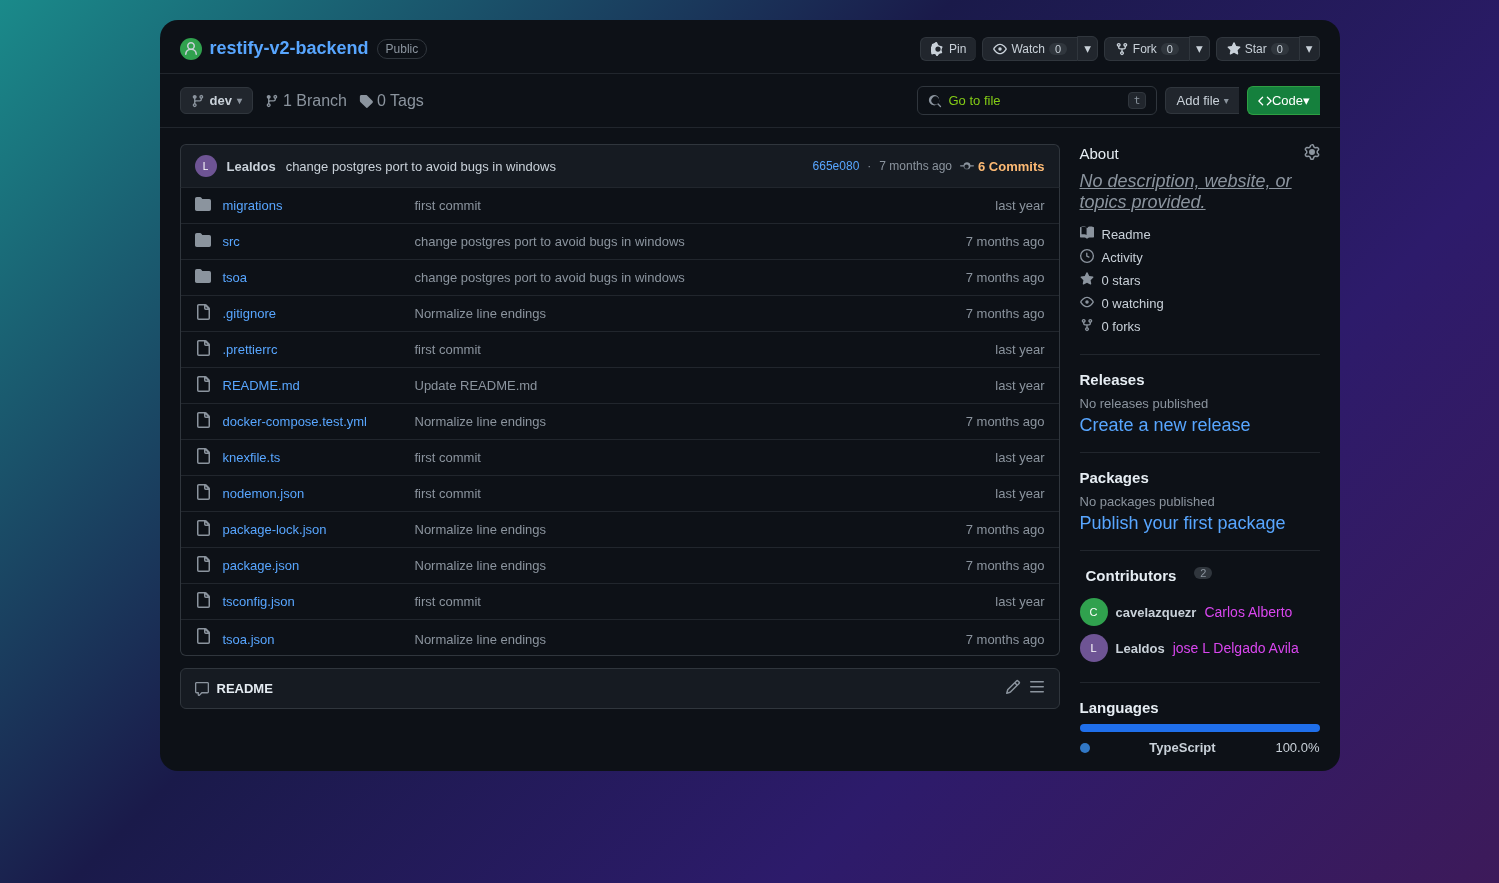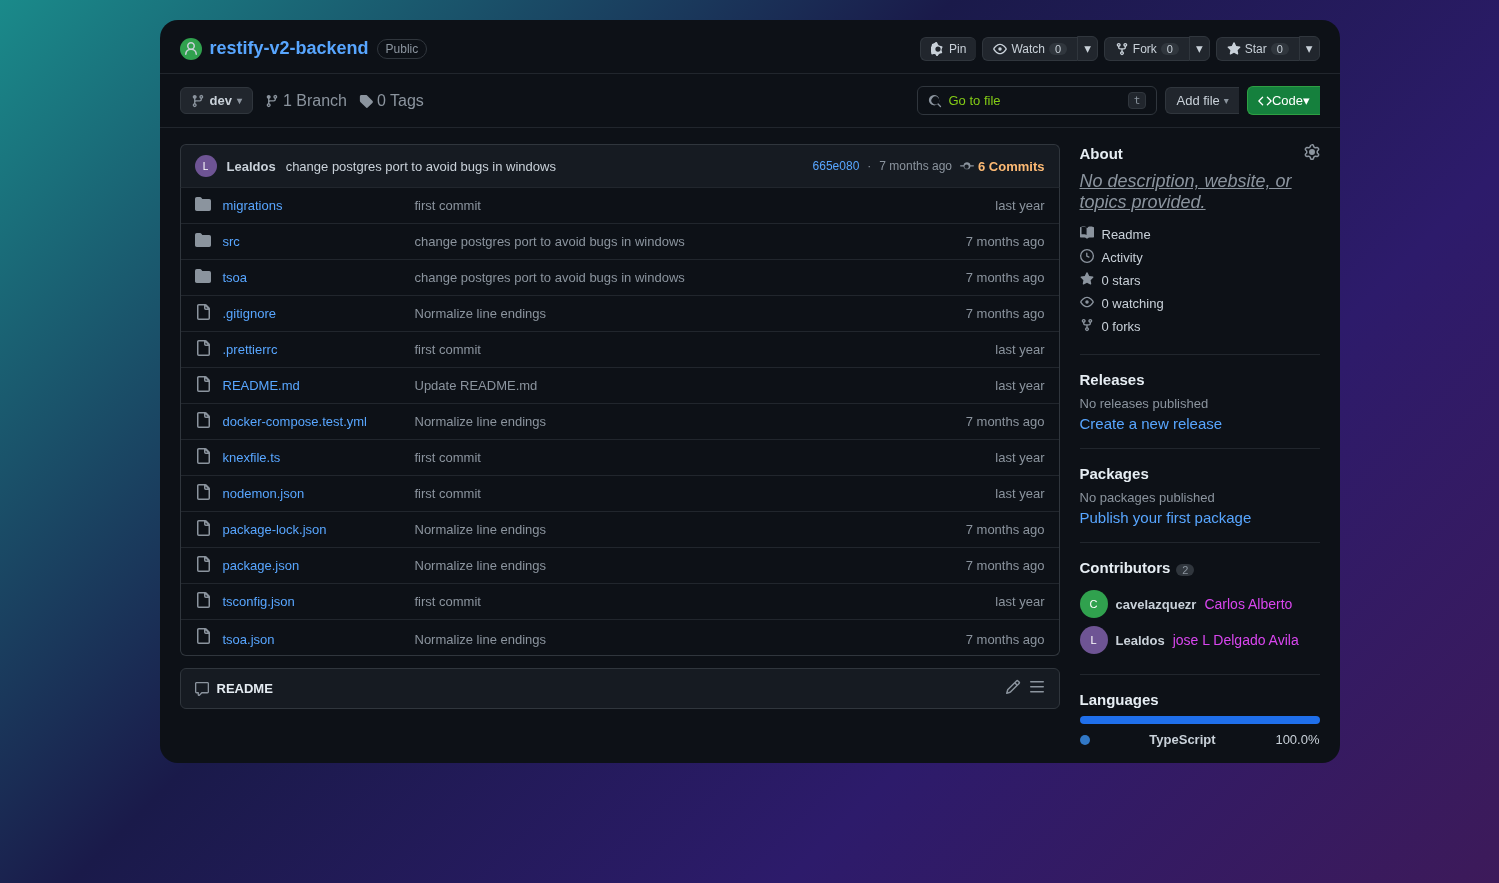--- a/index.html
+++ b/index.html
@@ -314,21 +314,21 @@
       margin-bottom: 16px;
     }
     .about-header {
       display: flex;
       align-items: center;
       justify-content: space-between;
       margin-bottom: 8px;
     }
     .about-title {
       font-size: 15px;
-      font-weight: 700;
+      font-weight: 400;
       color: #e6edf3;
     }
     .about-desc {
       color: #8b949e;
       font-size: 18px;
       font-style: italic;
       margin-bottom: 10px;
       text-decoration: underline;
     }
     .sidebar-meta-item {
@@ -352,28 +352,29 @@
       padding-bottom: 16px;
       margin-bottom: 16px;
     }
     .no-content {
       color: #8b949e;
       font-size: 13px;
       margin-bottom: 4px;
     }
     .create-link {
       color: #58a6ff;
-      font-size: 15px;
+      font-size: 18px;
       cursor: pointer;
     }
     .contributors-header {
       display: flex;
-      align-items: flex-end;
-      gap: 6px;
+      align-items: flex-start;
+      gap: 18px;
       margin-bottom: 10px;
+      margin-left: 6px;
     }
     .contrib-badge {
       background: #30363d;
       border-radius: 20px;
       padding: 0 6px;
       font-size: 11px;
       color: #8b949e;
     }
     .contributor-row {
       display: flex;

